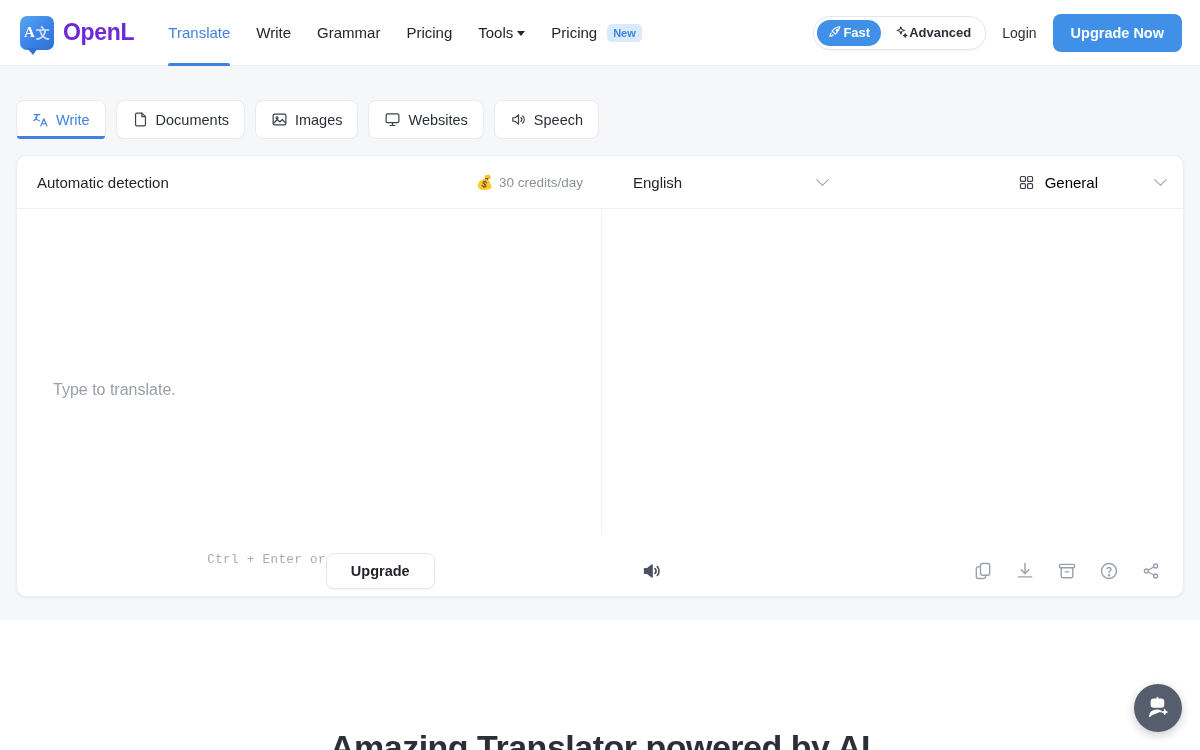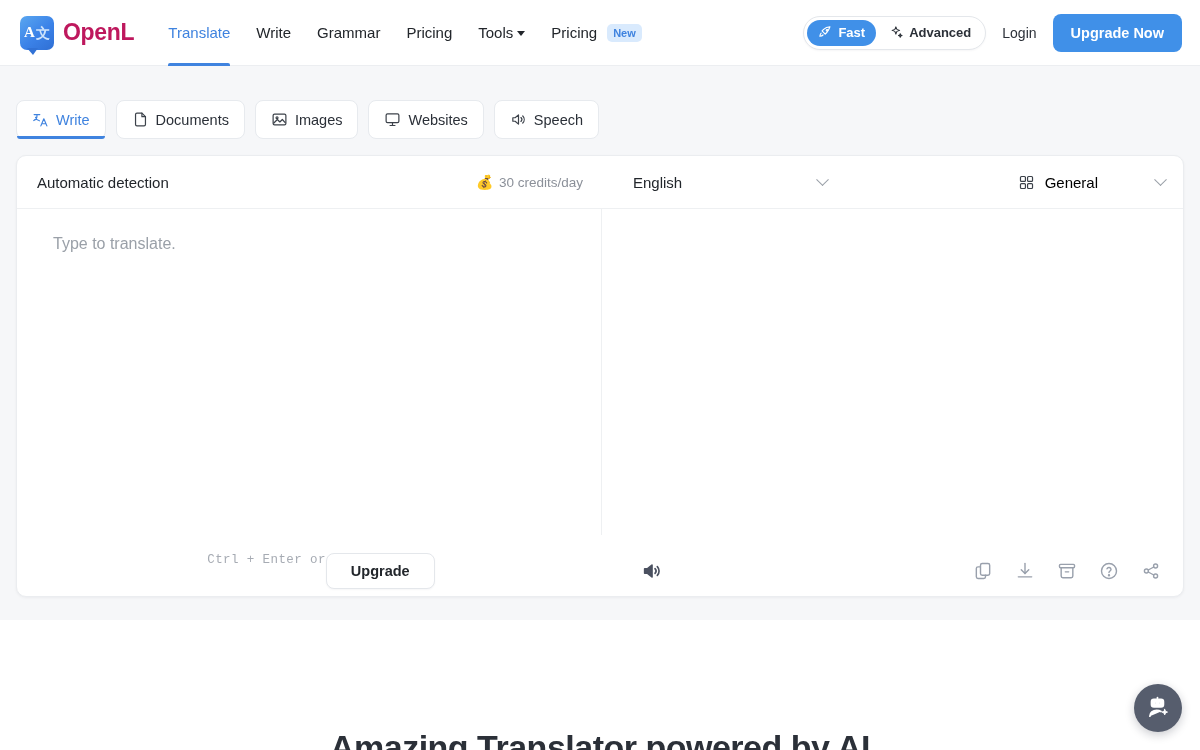--- a/index.html
+++ b/index.html
@@ -39,21 +39,21 @@
   .logo-glyphs { display: flex; align-items: center; gap: 1px; z-index: 2; }
   .logo-a {
     color: #ffffff; font-size: 15px; font-weight: 700; line-height: 1;
     font-family: "Liberation Serif", serif;
   }
   .logo-cn {
     color: #cfe4fb; font-size: 14px; font-weight: 700; line-height: 1;
     font-family: "DejaVu Sans", sans-serif;
   }
   .brand-name {
-    font-size: 23px; font-weight: 700; color: #be185d; letter-spacing: -0.3px;
+    font-size: 23px; font-weight: 700; color: #6d28d9; letter-spacing: -0.3px;
   }
 
   .nav { display: flex; align-items: center; gap: 26px; margin-left: 34px; height: 66px; }
   .nav-item {
     position: relative; height: 66px;
     display: flex; align-items: center; gap: 4px;
     font-size: 15px; color: #22262b; cursor: pointer; white-space: nowrap; text-align: right;
   }
   .nav-item.active { color: #3f83df; }
   .nav-item.active::after {
@@ -75,21 +75,21 @@
   .header-right {
     margin-left: auto; display: flex; align-items: center; gap: 16px; margin-right: 18px;
   }
   .mode-switch {
     display: flex; align-items: center; gap: 2px;
     background: #ffffff; border: 1px solid #e4e7eb;
     border-radius: 20px; padding: 3px; height: 34px;
     box-shadow: 0 1px 2px rgba(16,24,40,.04);
   }
   .mode-opt {
-    display: flex; align-items: center; gap: 5px;
+    display: flex; align-items: center; 
     height: 26px; padding: 0 11px; border-radius: 14px;
     font-size: 13px; font-weight: 600; color: #2b3038; cursor: pointer;
     white-space: nowrap;
   }
   .mode-opt.active { background: #4090e8; color: #ffffff; }
   .login-link { font-size: 14px; color: #2b3038; cursor: pointer; }
   .upgrade-btn {
     height: 38px; padding: 0 18px; border: none; border-radius: 8px;
     background: #4090e8; color: #ffffff;
     font-size: 14.5px; font-weight: 600; cursor: pointer;
@@ -153,21 +153,21 @@
   .domain-sel {
     margin-left: auto; display: flex; align-items: center; gap: 10px;
     font-size: 15px; color: #000000; cursor: pointer;
   }
   .chev {
     display: inline-block; width: 9px; height: 9px;
     border-right: 1.6px solid #9aa0a8; border-bottom: 1.6px solid #9aa0a8;
     transform: rotate(45deg) translate(-2px,-2px);
   }
 
-  .card-body { position: relative; height: 335px; display: flex; }
+  .card-body { position: relative; height: 335px; display: flex; align-items: center; }
   .pane-left { width: 584px; padding: 26px 20px 0 36px; }
   .pane-right { flex: 1; padding: 26px 20px 0 32px; }
   .placeholder { font-size: 16px; color: #9aa0a8; }
   .v-divider {
     position: absolute; left: 584px; top: 0; width: 1px; height: 326px;
     background: #eef0f2;
   }
 
   .card-foot {
     position: relative; height: 53px; display: flex; align-items: center;

